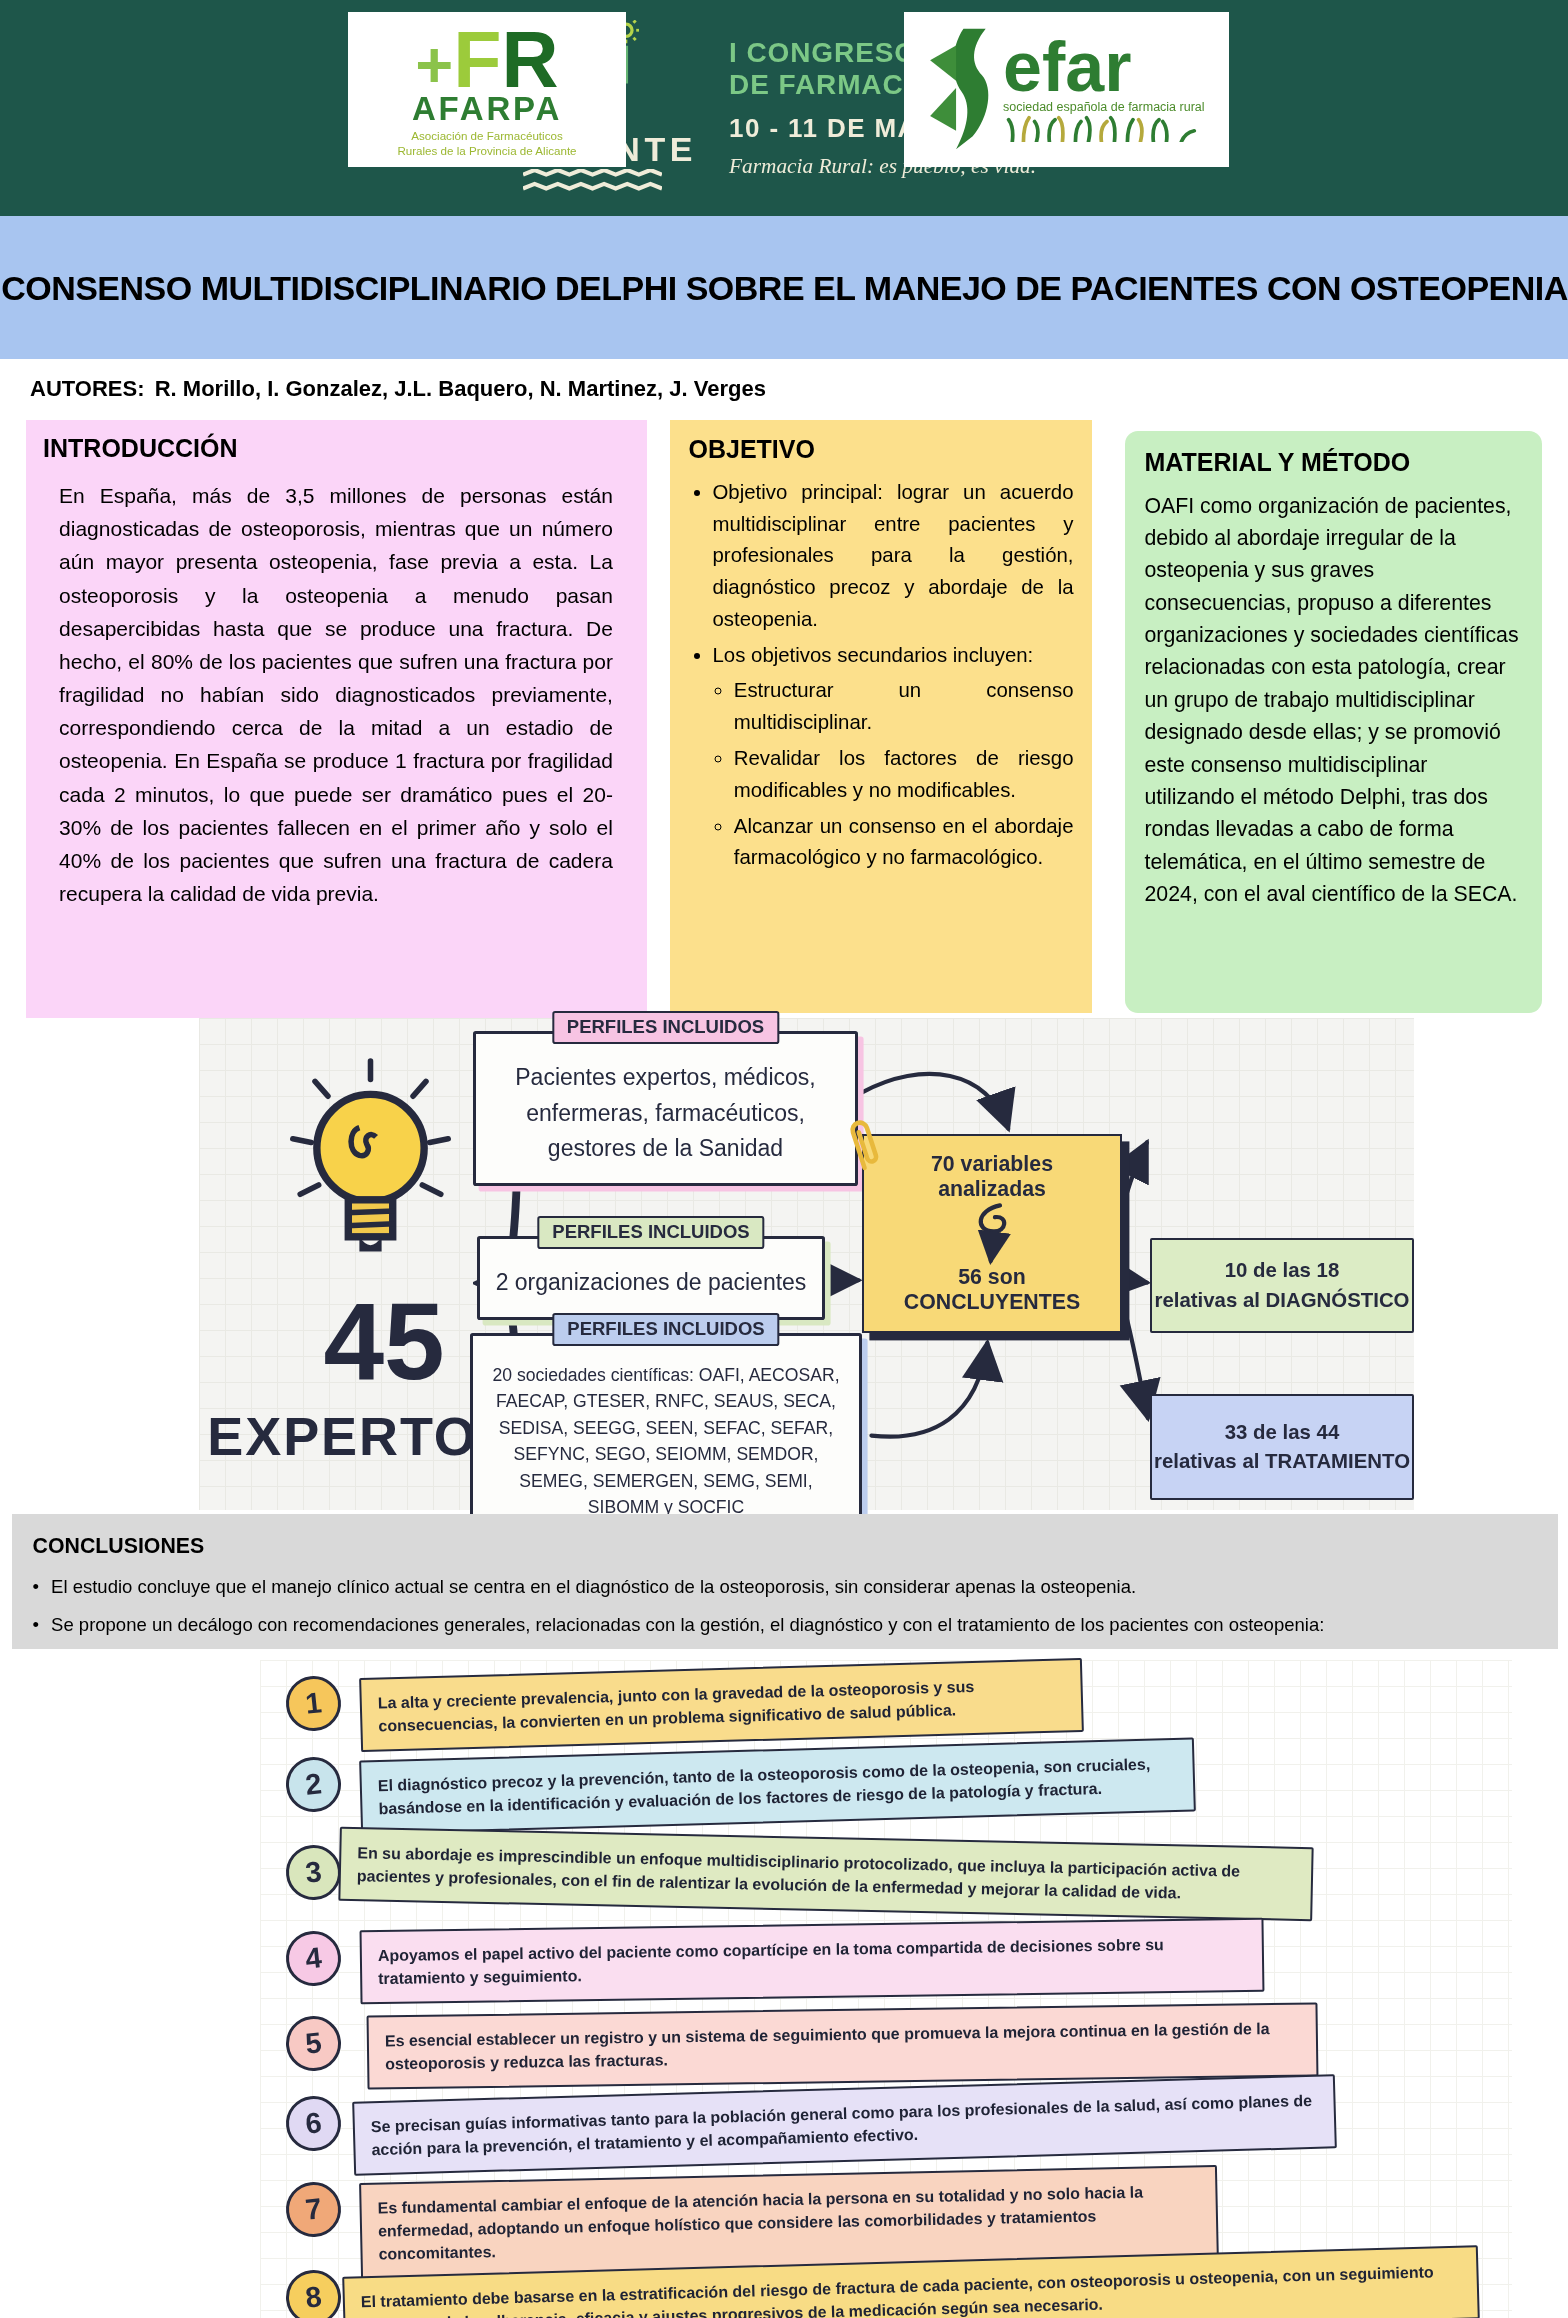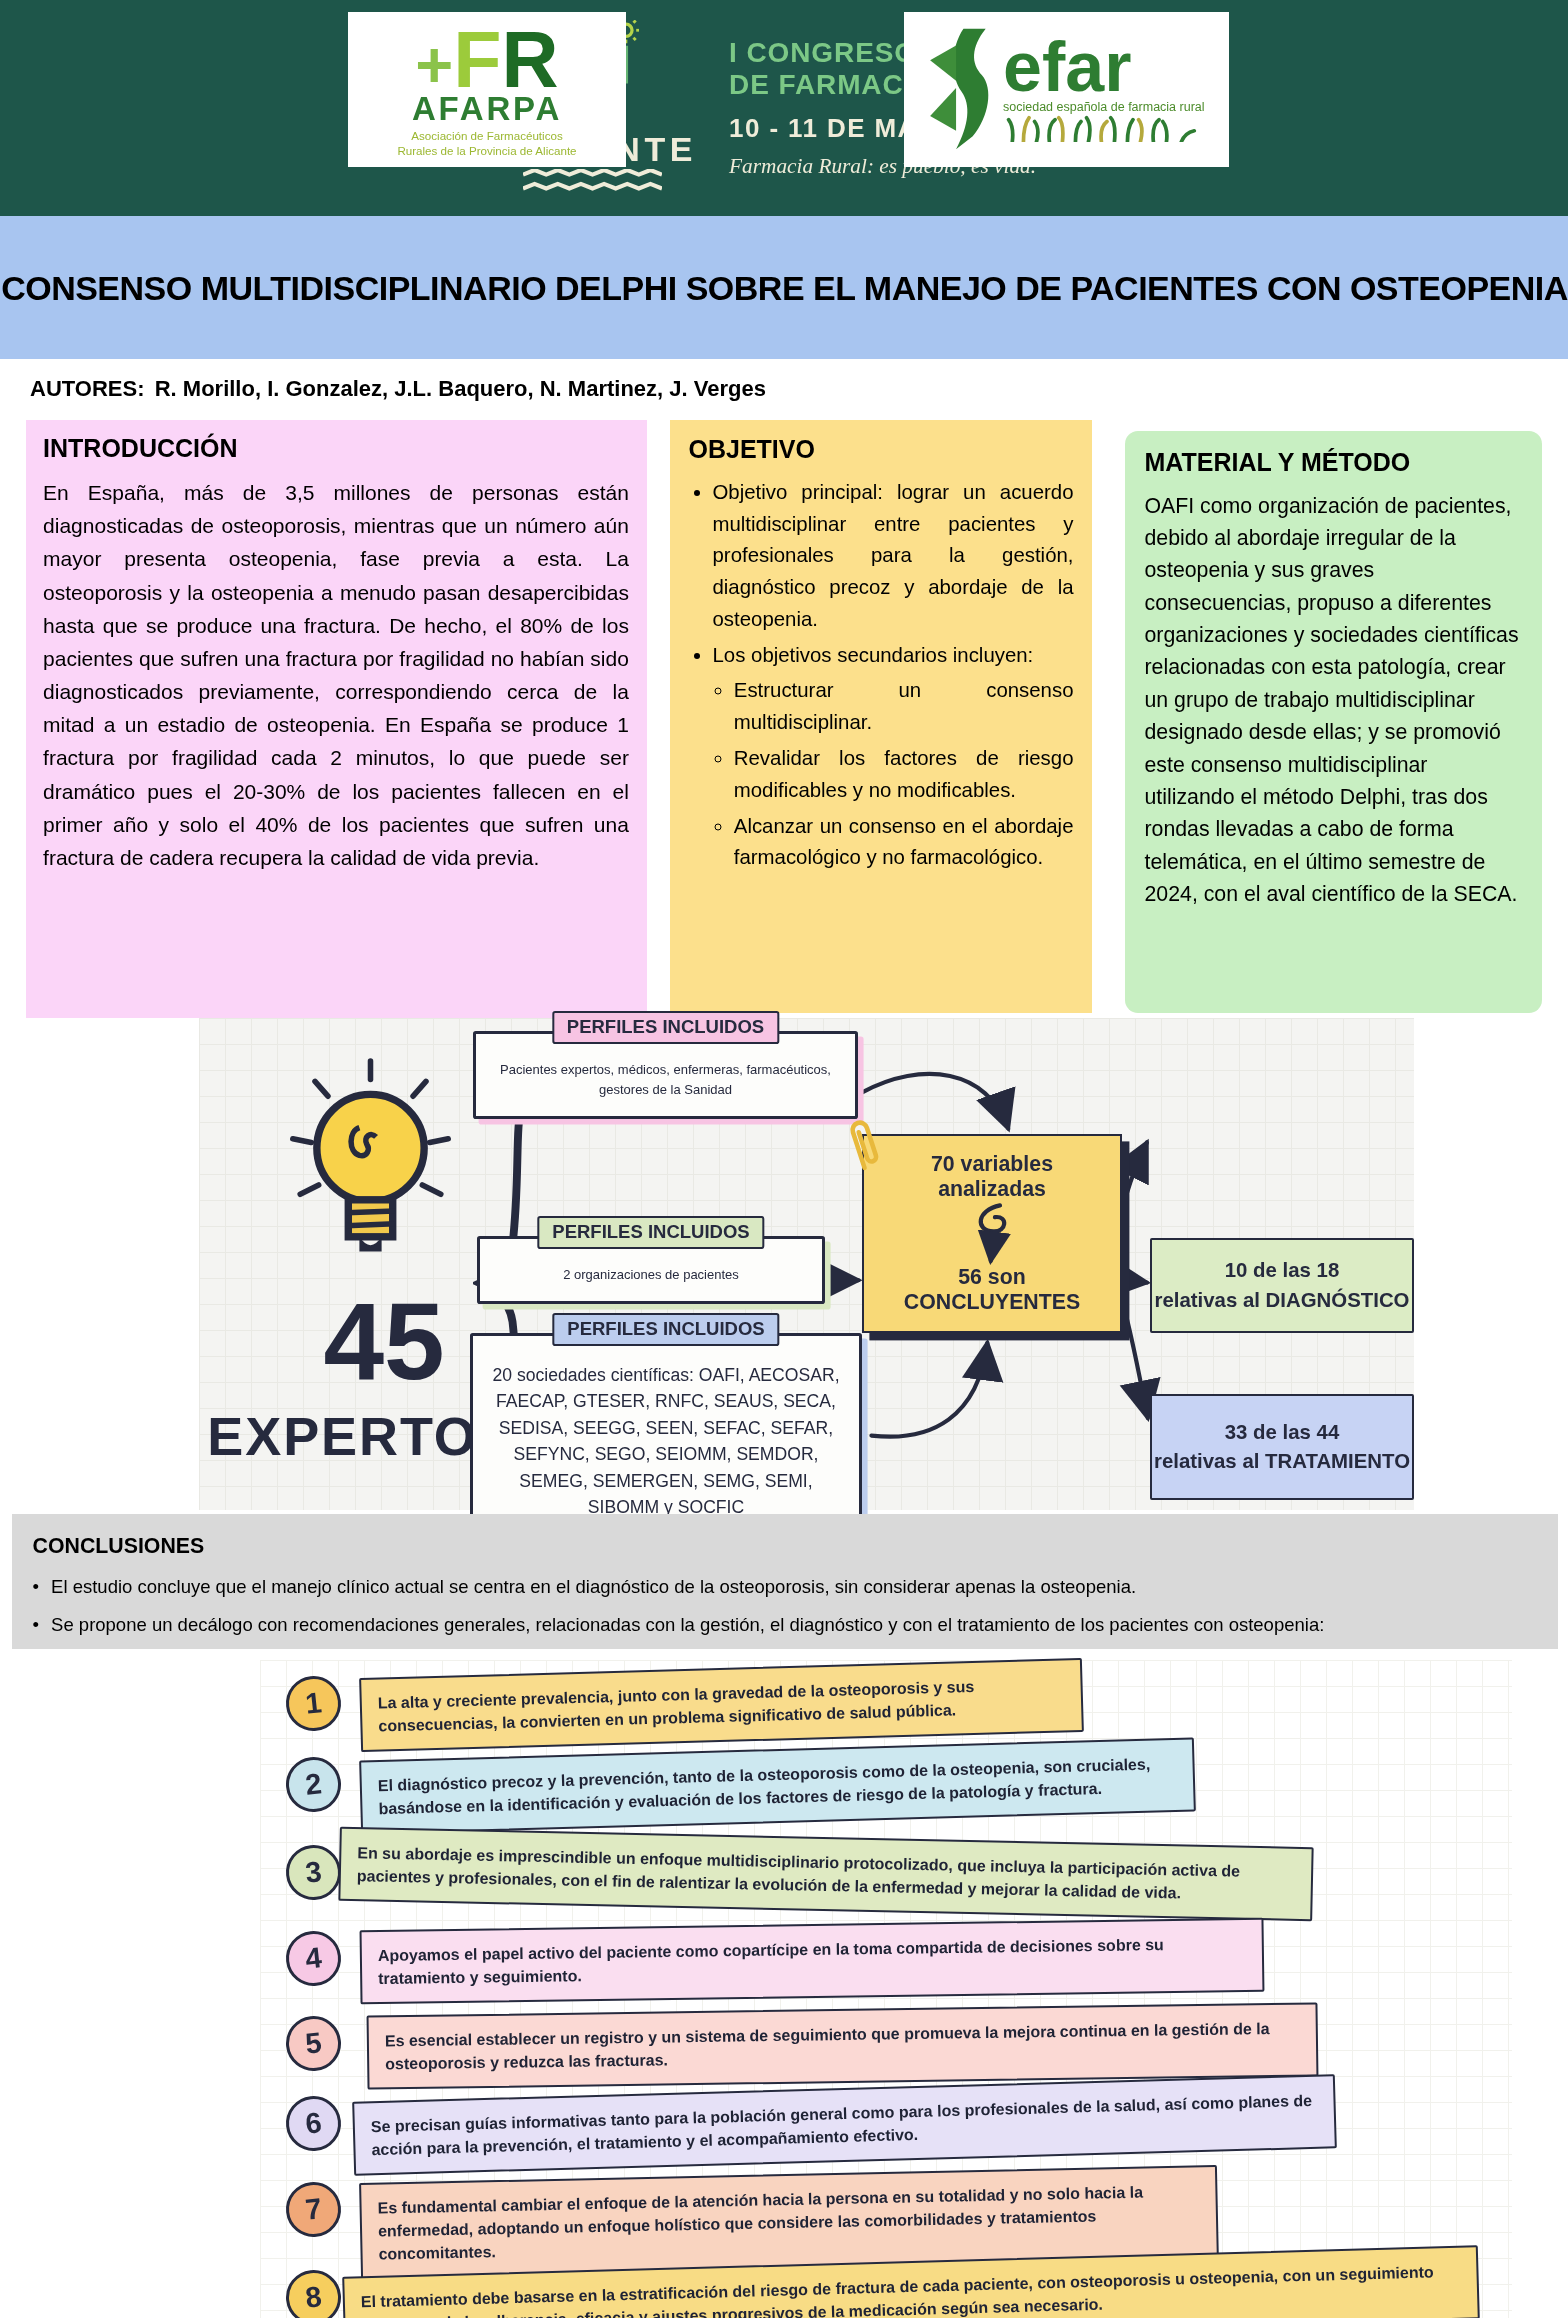--- a/index.html
+++ b/index.html
@@ -23,21 +23,21 @@
               display:flex;align-items:center;justify-content:center;}
   .title-band h1{margin:0;font-size:34px;font-weight:bold;letter-spacing:-0.5px;}
   .authors{position:absolute;left:0;top:359px;width:100%;height:60px;background:#fff;
            display:flex;align-items:center;padding-left:30px;box-sizing:border-box;font-size:22px;font-weight:bold;}
   .authors .names{margin-left:10.2px;}
 
   
   .col{position:absolute;box-sizing:border-box;}
   .col h2{margin:0 0 13px 0;font-size:25px;font-weight:bold;}
   .intro{left:25.5px;top:420px;width:621px;height:598px;background:#fbd5f8;padding:14px 17.6px;}
-  .intro p{margin:0;font-size:21px;line-height:1.58;text-align:justify;}
+  .intro p{margin:16px;font-size:21px;line-height:1.58;text-align:justify;}
   .obj{left:670px;top:420px;width:422px;height:593px;background:#fce08c;padding:15px 18.5px;}
   .obj ul{margin:0;padding-left:24px;font-size:20.4px;line-height:1.55;text-align:justify;}
   .obj ul li{margin-bottom:4.6px;}
   .obj ul ul{padding-left:21.3px;margin-top:3.7px;}
   .mat{left:1125px;top:431px;width:417px;height:582px;background:#c8efc2;padding:16.7px 19.5px;border-radius:13px;}
   .mat p{margin:0;font-size:21.3px;line-height:1.52;}
 
   
   .diagram{position:absolute;left:199px;top:1018px;width:1215px;height:492px;background:#f4f4f2;
            background-image:linear-gradient(#e9e9e4 0.9px,transparent 0.9px),
@@ -46,21 +46,21 @@
   .bulb{position:absolute;left:79px;top:37px;}
   .big-num{position:absolute;left:60px;top:269px;width:250px;text-align:center;
            font-size:109px;font-weight:bold;color:#262a3e;line-height:1;}
   .big-label{position:absolute;left:0px;top:387px;width:325px;text-align:center;
              font-size:54px;font-weight:bold;letter-spacing:1.9px;color:#262a3e;}
   .brace{position:absolute;left:274px;top:51px;}
   .pg{position:absolute;}
   .ptag{position:absolute;top:-20.4px;left:50%;transform:translateX(-50%);z-index:2;white-space:nowrap;
         border:2.8px solid #262a3e;border-radius:2.8px;padding:3.7px 13px;font-size:18.5px;font-weight:bold;color:#262a3e;}
   .pbox{border:3.2px solid #262a3e;border-radius:2.8px;background:#fdfdfb;padding:26px 14px 16px 14px;
-        text-align:center;font-size:13px;line-height:1.55;color:#262a3e;}
+        text-align:center;font-size:23px;line-height:1.55;color:#262a3e;}
   .pg1{left:274px;top:13px;width:385px;}
   .pg2{left:278px;top:218px;width:348px;}
   .pg3{left:271px;top:315px;width:392px;}
   .pg3 .pbox{font-size:17.6px;line-height:1.5;}
   .sticky{position:absolute;left:663px;top:116px;width:260px;height:199px;background:#f8d977;
           border:2.8px solid #262a3e;box-shadow:7.4px 7.4px 0 #262a3e;box-sizing:border-box;
           display:flex;flex-direction:column;align-items:center;justify-content:space-between;
           padding:16px 11px;text-align:center;font-weight:bold;color:#262a3e;font-size:21.3px;}
   .clip{position:absolute;left:-16px;top:-20.4px;transform:rotate(-18deg);}
   .rbox{position:absolute;left:951px;width:264px;border:2.8px solid #262a3e;border-radius:1.9px;box-sizing:border-box;

